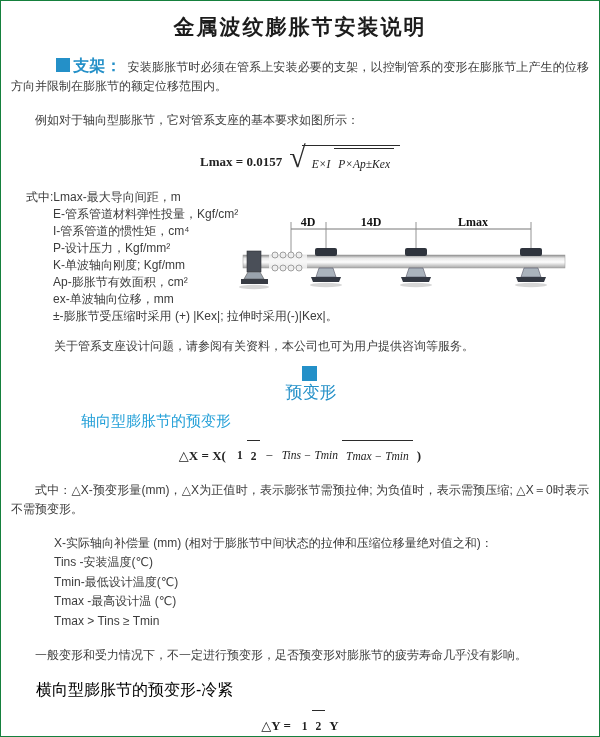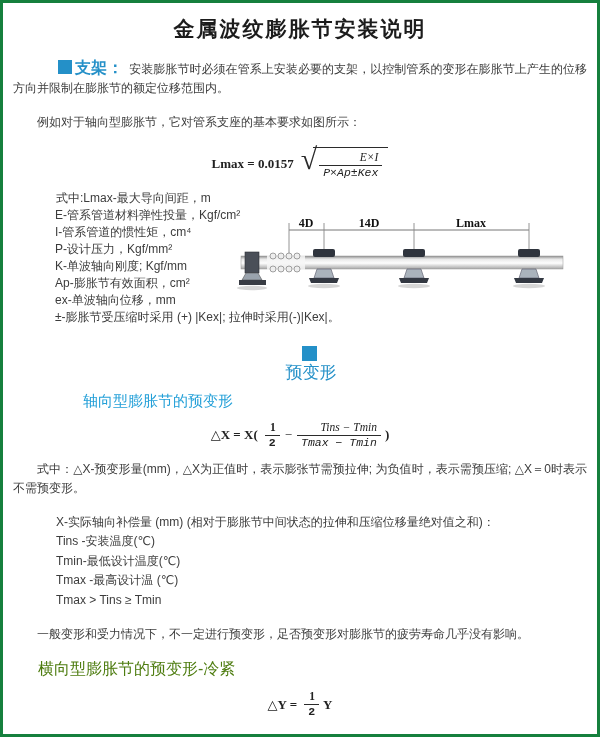--- a/index.html
+++ b/index.html
@@ -4,58 +4,58 @@
 <style>
   html,body{margin:0;padding:0;background:#fff;}
   body{
     width:600px;height:737px;
     font-family:"Liberation Sans","DejaVu Sans",sans-serif;
     font-size:12px;color:#3c3c3c;
   }
   .page{
     position:relative;box-sizing:border-box;
     width:600px;height:737px;
-    background:#fff;border:3px solid #15803d;
+    background:#fff;border:1px solid #15803d;
     padding:6px 8px;overflow:hidden;
   }
   h1.doc-title{
     margin:6px 0 10px;text-align:center;
     font-size:21px;letter-spacing:2px;color:#1c1c1c;font-weight:bold;
   }
   p{margin:0;line-height:19px;text-align:justify;}
   .para{margin:15px 2px;}
   .indent{text-indent:24px;}
   .sec1-head{color:#2490c8;font-size:16px;font-weight:bold;margin-left:45px;margin-right:6px;white-space:nowrap;}
   .sq{display:inline-block;width:14px;height:14px;background:#2490c8;vertical-align:-1px;margin-right:3px;}
   .sec2-head{color:#2490c8;font-size:17px;margin:10px 0 6px 22px;font-weight:normal;display:flex;align-items:center;flex-direction:column;}
   .sec2-head .sq{width:15px;height:15px;margin-right:3px;}
   .sub-head{color:#24a0d8;font-size:15px;margin:8px 0 4px 72px;font-weight:normal;}
-  .sub-head2{color:#4d7c0f;font-size:16px;margin:10px 0 2px 27px;font-weight:normal;}
+  .sub-head2{color:#000000;font-size:16px;margin:10px 0 2px 27px;font-weight:normal;}
 
   
   .formula{
     display:flex;justify-content:center;align-items:center;
     font-family:"Liberation Serif","DejaVu Serif",serif;color:#222;
     margin:9px 0;
   }
   .f-lhs{font-weight:bold;font-size:13px;margin-right:7px;white-space:pre;}
   .f-rhs{font-weight:bold;font-size:13px;margin-left:4px;white-space:pre;}
   .op{margin:0 5px;font-size:13px;}
   .sqrt{display:inline-flex;align-items:stretch;}
   .radical{font-size:30px;line-height:1;transform:translateY(-3px);margin-right:-4px;color:#2b2b2b;}
   .sqrt-body{border-top:1.5px solid #2b2b2b;padding:2px 6px 0 6px;display:inline-block;}
-  .frac{display:inline-flex;flex-direction:column;align-items:flex-end;font-size:11.5px;font-style:italic;line-height:1.3;}
+  .frac{display:inline-flex;align-items:center;font-size:11.5px;font-style:italic;line-height:1.3;}
   .frac .num{padding:0 4px;}
-  .frac .den{border-top:1px solid #2b2b2b;padding:0 4px;font-family:Liberation Mono, monospace;}
+  .frac .den{border-top:1px solid #2b2b2b;padding:8px 4px;}
   .frac.upright{font-style:normal;font-weight:bold;}
 
   
   .defs-wrap{position:relative;margin-top:2px;min-height:146px;}
   .def-line{line-height:17px;margin-left:44px;white-space:nowrap;}
-  .def-line.lead{margin-left:45px;}
+  .def-line.lead{margin-left:17px;}
   .note-line{margin-left:45px;line-height:19px;margin-top:2px;}
   .pipe-diagram{position:absolute;top:26px;right:0;width:352px;height:94px;}
   .item-line{margin-left:45px;line-height:19.5px;white-space:nowrap;}
   .p-block{margin-top:4px;}
 </style>
 </head>
 <body>
 
 <div class="page">
 
@@ -141,20 +141,21 @@
       </g>
       <g>
         <rect x="281" y="33" width="22" height="8" rx="2" fill="#2f343d"></rect>
         <polygon points="285,53 299,53 302,62 282,62" fill="#aab3bc" stroke="#556" stroke-width="0.6"></polygon>
         <polygon points="277,62 307,62 305,67 279,67" fill="#333842"></polygon>
         <ellipse cx="292" cy="70" rx="16" ry="2.2" fill="#d6d6d6"></ellipse>
       </g>
     </svg>
   </div>
 
+  <p class="note-line">关于管系支座设计问题，请参阅有关资料，本公司也可为用户提供咨询等服务。</p>
 
   <div class="sec2-head">
       <span class="sq"></span>
       <span>预变形</span>
     </div>
 
 
   <div class="sub-head">轴向型膨胀节的预变形</div>
 
   <div class="formula">

